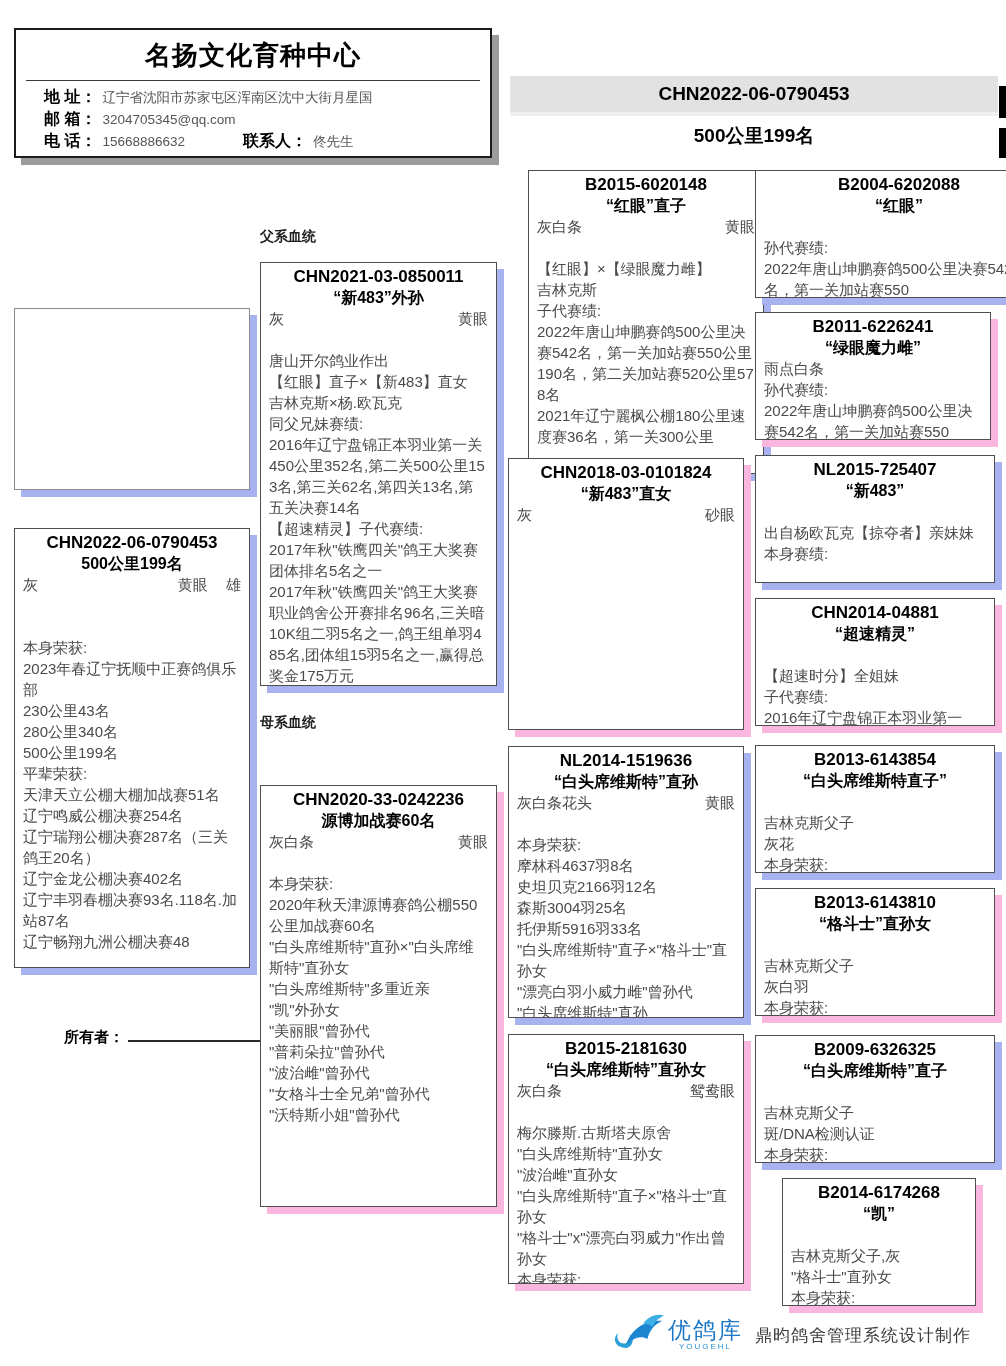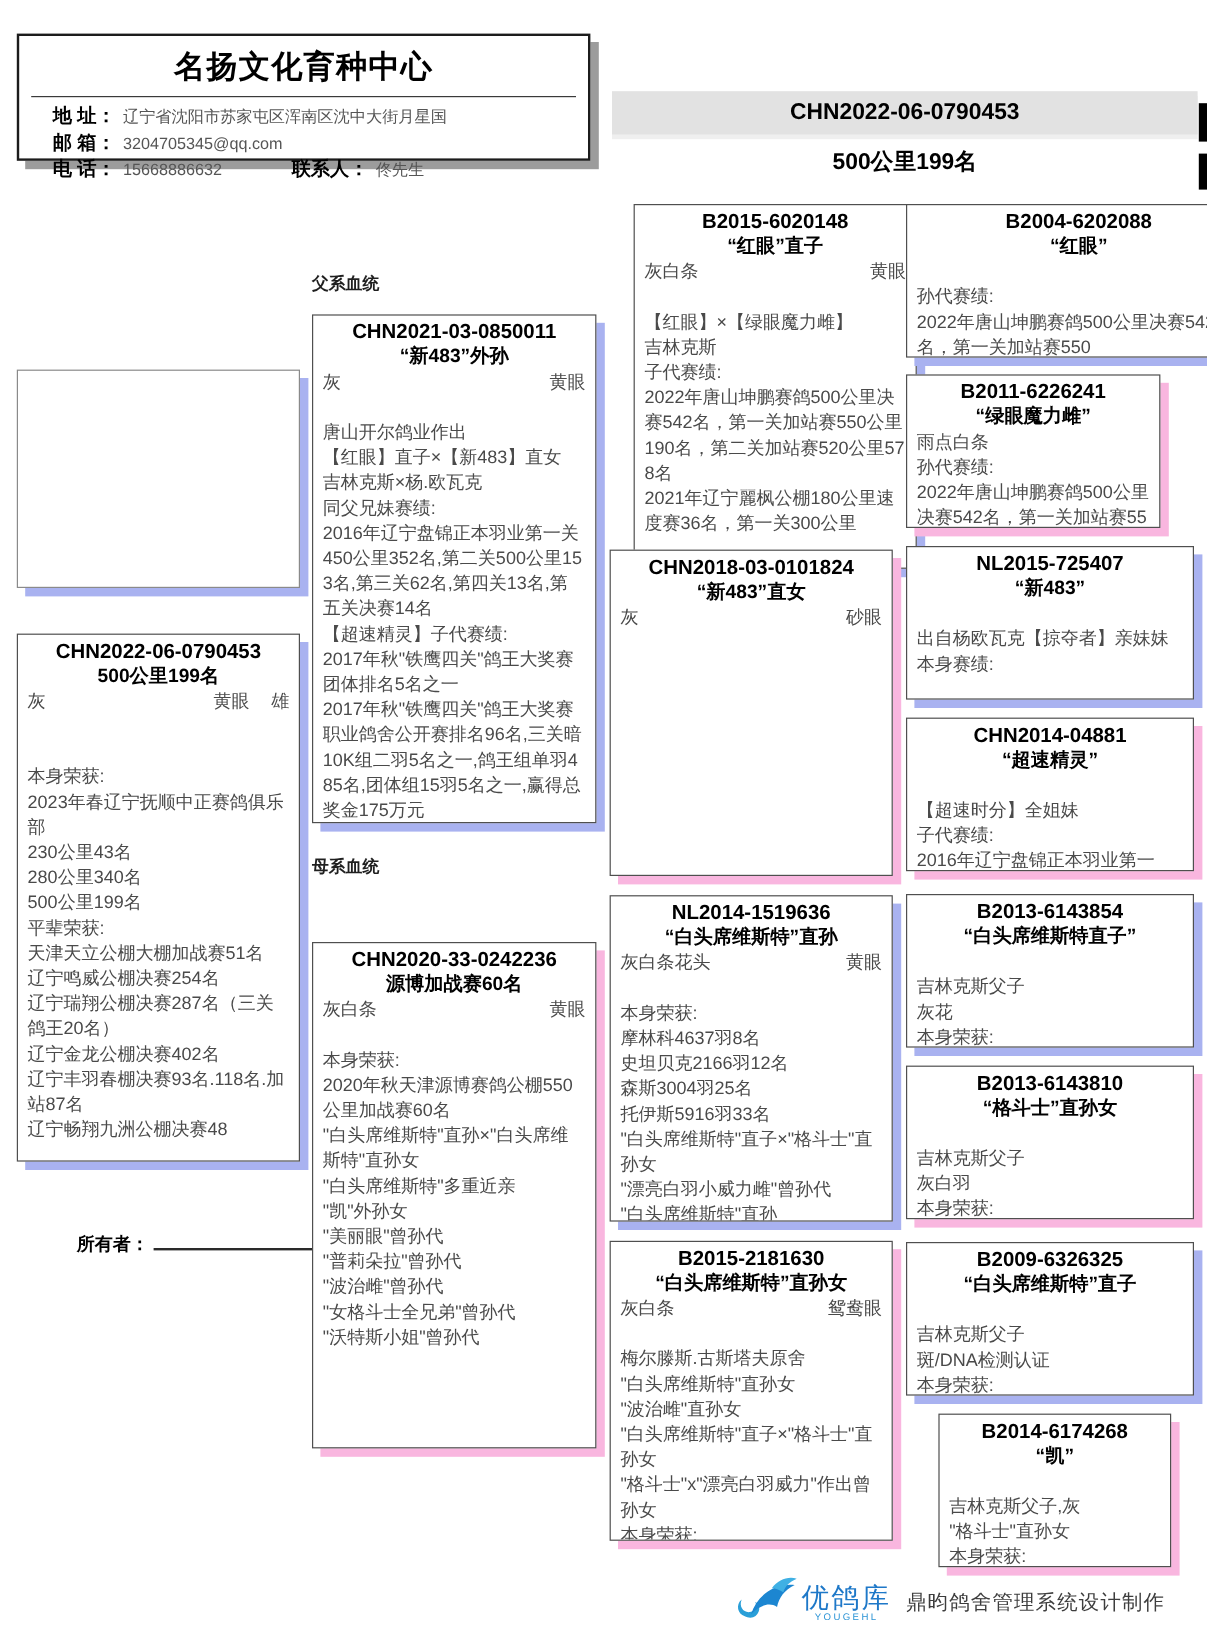--- a/index.html
+++ b/index.html
@@ -1,20 +1,20 @@
 <!DOCTYPE html>
 <html><head>
 <meta charset="utf-8">
 <style>
   html,body{margin:0;padding:0;background:#ffffff;}
   body{font-family:"Liberation Sans","DejaVu Sans",sans-serif;color:#222;}
   .page{position:relative;width:1006px;height:1366px;background:#fff;overflow:hidden;}
 
   
-  .company-card{position:absolute;left:14px;top:28px;width:478px;height:106px;background:#fff;
+  .company-card{position:absolute;left:14px;top:28px;width:478px;height:130px;background:#fff;
     border:2px solid #1c1c1c;box-shadow:7px 7px 0 #9c9c9c;box-sizing:border-box;}
   .company-title{font-size:26px;font-weight:bold;text-align:center;margin-top:8px;color:#000;letter-spacing:1px;}
   .company-divider{border-top:1px solid #3a3a3a;margin:7px 10px 6px 10px;}
   .company-row{margin:1px 4px 0 28px;font-size:16px;display:flex;align-items:baseline;}
   .company-label{font-weight:bold;color:#000;}
   .company-value{color:#555;font-size:13.5px;margin-left:6px;}
   .company-label.second{margin-left:58px;}
 
   
   .ring-banner{position:absolute;left:510px;top:76px;width:488px;height:36px;background:#e2e2e2;
@@ -218,21 +218,21 @@
   </div>
 
   <div class="pbox blue" style="left:755px;top:170px;width:288px;height:128px;">
     <div class="pb-ring">B2004-6202088</div>
     <div class="pb-name">“红眼”</div>
     <div class="pb-body">
 孙代赛绩:
 2022年唐山坤鹏赛鸽500公里决赛542名，第一关加站赛550</div>
   </div>
 
-  <div class="pbox pink" style="left:755px;top:312px;width:212px;height:128px;">
+  <div class="pbox pink" style="left:755px;top:312px;width:236px;height:128px;">
     <div class="pb-ring">B2011-6226241</div>
     <div class="pb-name">“绿眼魔力雌”</div>
     <div class="pb-body">雨点白条
 孙代赛绩:
 2022年唐山坤鹏赛鸽500公里决赛542名，第一关加站赛550</div>
   </div>
 
   <div class="pbox blue" style="left:755px;top:455px;width:240px;height:128px;">
     <div class="pb-ring">NL2015-725407</div>
     <div class="pb-name">“新483”</div>

